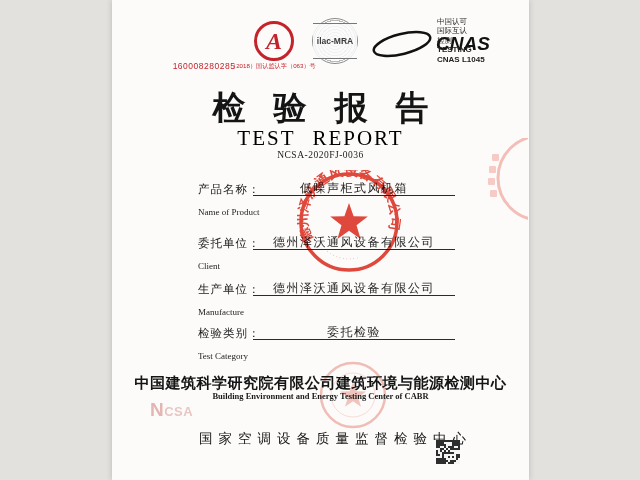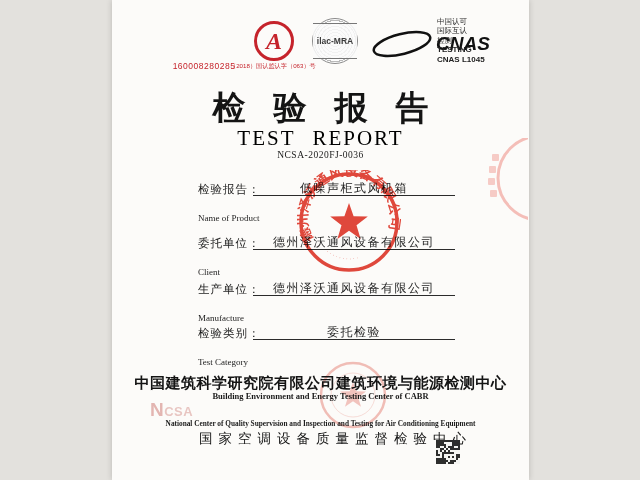--- a/index.html
+++ b/index.html
@@ -71,21 +71,21 @@
     position:absolute; left:0; top:126px; width:100%; text-align:center;
     font-size:21px; color:#000000; letter-spacing:2px; word-spacing:10px;
   }
   .report-no {
     position:absolute; left:0; top:150px; width:100%; text-align:center;
     font-size:9.5px; color:#1a1a1a; letter-spacing:.5px;
   }
   
   .field { position:absolute; left:86px; width:300px; height:34px; }
   .field .zh { font-size:11.5px; color:#1c1c1c; letter-spacing:1px; }
-  .field .en { font-size:9px; color:#1c1c1c; margin-top:16px; }
+  .field .en { font-size:9px; color:#1c1c1c; margin-top:10px; }
   .field .value-line {
     position:absolute; left:55px; top:-2px; width:202px; height:16px;
     border-bottom:1px solid #2b2b2b; text-align:center;
     font-size:12px; color:#1f1f1f; letter-spacing:1.5px;
   }
   .f1 { top:182px; } .f2 { top:236px; } .f3 { top:282px; } .f4 { top:326px; }
   
   .stamp-main { position:absolute; left:185px; top:170px; width:104px; height:104px;
     mix-blend-mode:multiply; opacity:.92; }
   .stamp-edge { position:absolute; left:368px; top:138px; width:48px; height:84px;
@@ -151,21 +151,21 @@
         <div>TESTING</div>
         <div>CNAS L1045</div>
       </div>
     </div>
 
     <div class="title-zh">检验报告</div>
     <div class="title-en">TEST REPORT</div>
     <div class="report-no">NCSA-2020FJ-0036</div>
 
     <div class="field f1">
-      <div class="zh">检验报告：</div>
+      <div class="zh">产品名称：</div>
       <div class="en">Name of Product</div>
       <div class="value-line">低噪声柜式风机箱</div>
     </div>
     <div class="field f2">
       <div class="zh">委托单位：</div>
       <div class="en">Client</div>
       <div class="value-line">德州泽沃通风设备有限公司</div>
     </div>
     <div class="field f3">
       <div class="zh">生产单位：</div>
@@ -210,21 +210,20 @@
         <circle cx="35" cy="35" r="32" fill="none" stroke="#e0594c" stroke-width="2.5"></circle>
         <polygon fill="#e0594c" opacity=".9" points="35,22 38.2,31.2 48,31.4 40.2,37.4 43,46.8 35,41.2 27,46.8 29.8,37.4 22,31.4 31.8,31.2"></polygon>
         <circle cx="35" cy="35" r="22" fill="none" stroke="#e0594c" stroke-width="1" opacity=".5"></circle>
       </svg>
     </div>
 
     <div class="footer-org-zh">中国建筑科学研究院有限公司建筑环境与能源检测中心</div>
     <div class="footer-org-en">Building Environment and Energy Testing Center of CABR</div>
     <div class="ncsa-mark"><b>N</b><span>CSA</span></div>
     <div class="footer-center-zh">国家空调设备质量监督检验中心</div>
-    <div class="footer-center-en">National Center of Quality Supervision and Inspection and Testing for Air Conditioning Equipment</div>
 
     <div class="qr">
         <span class="on"></span>
         <span class="on"></span>
         <span class="on"></span>
         <span class="on"></span>
         <span class="on"></span>
         <span class="on"></span>
         <span class="on"></span>
         <span class="on"></span>

